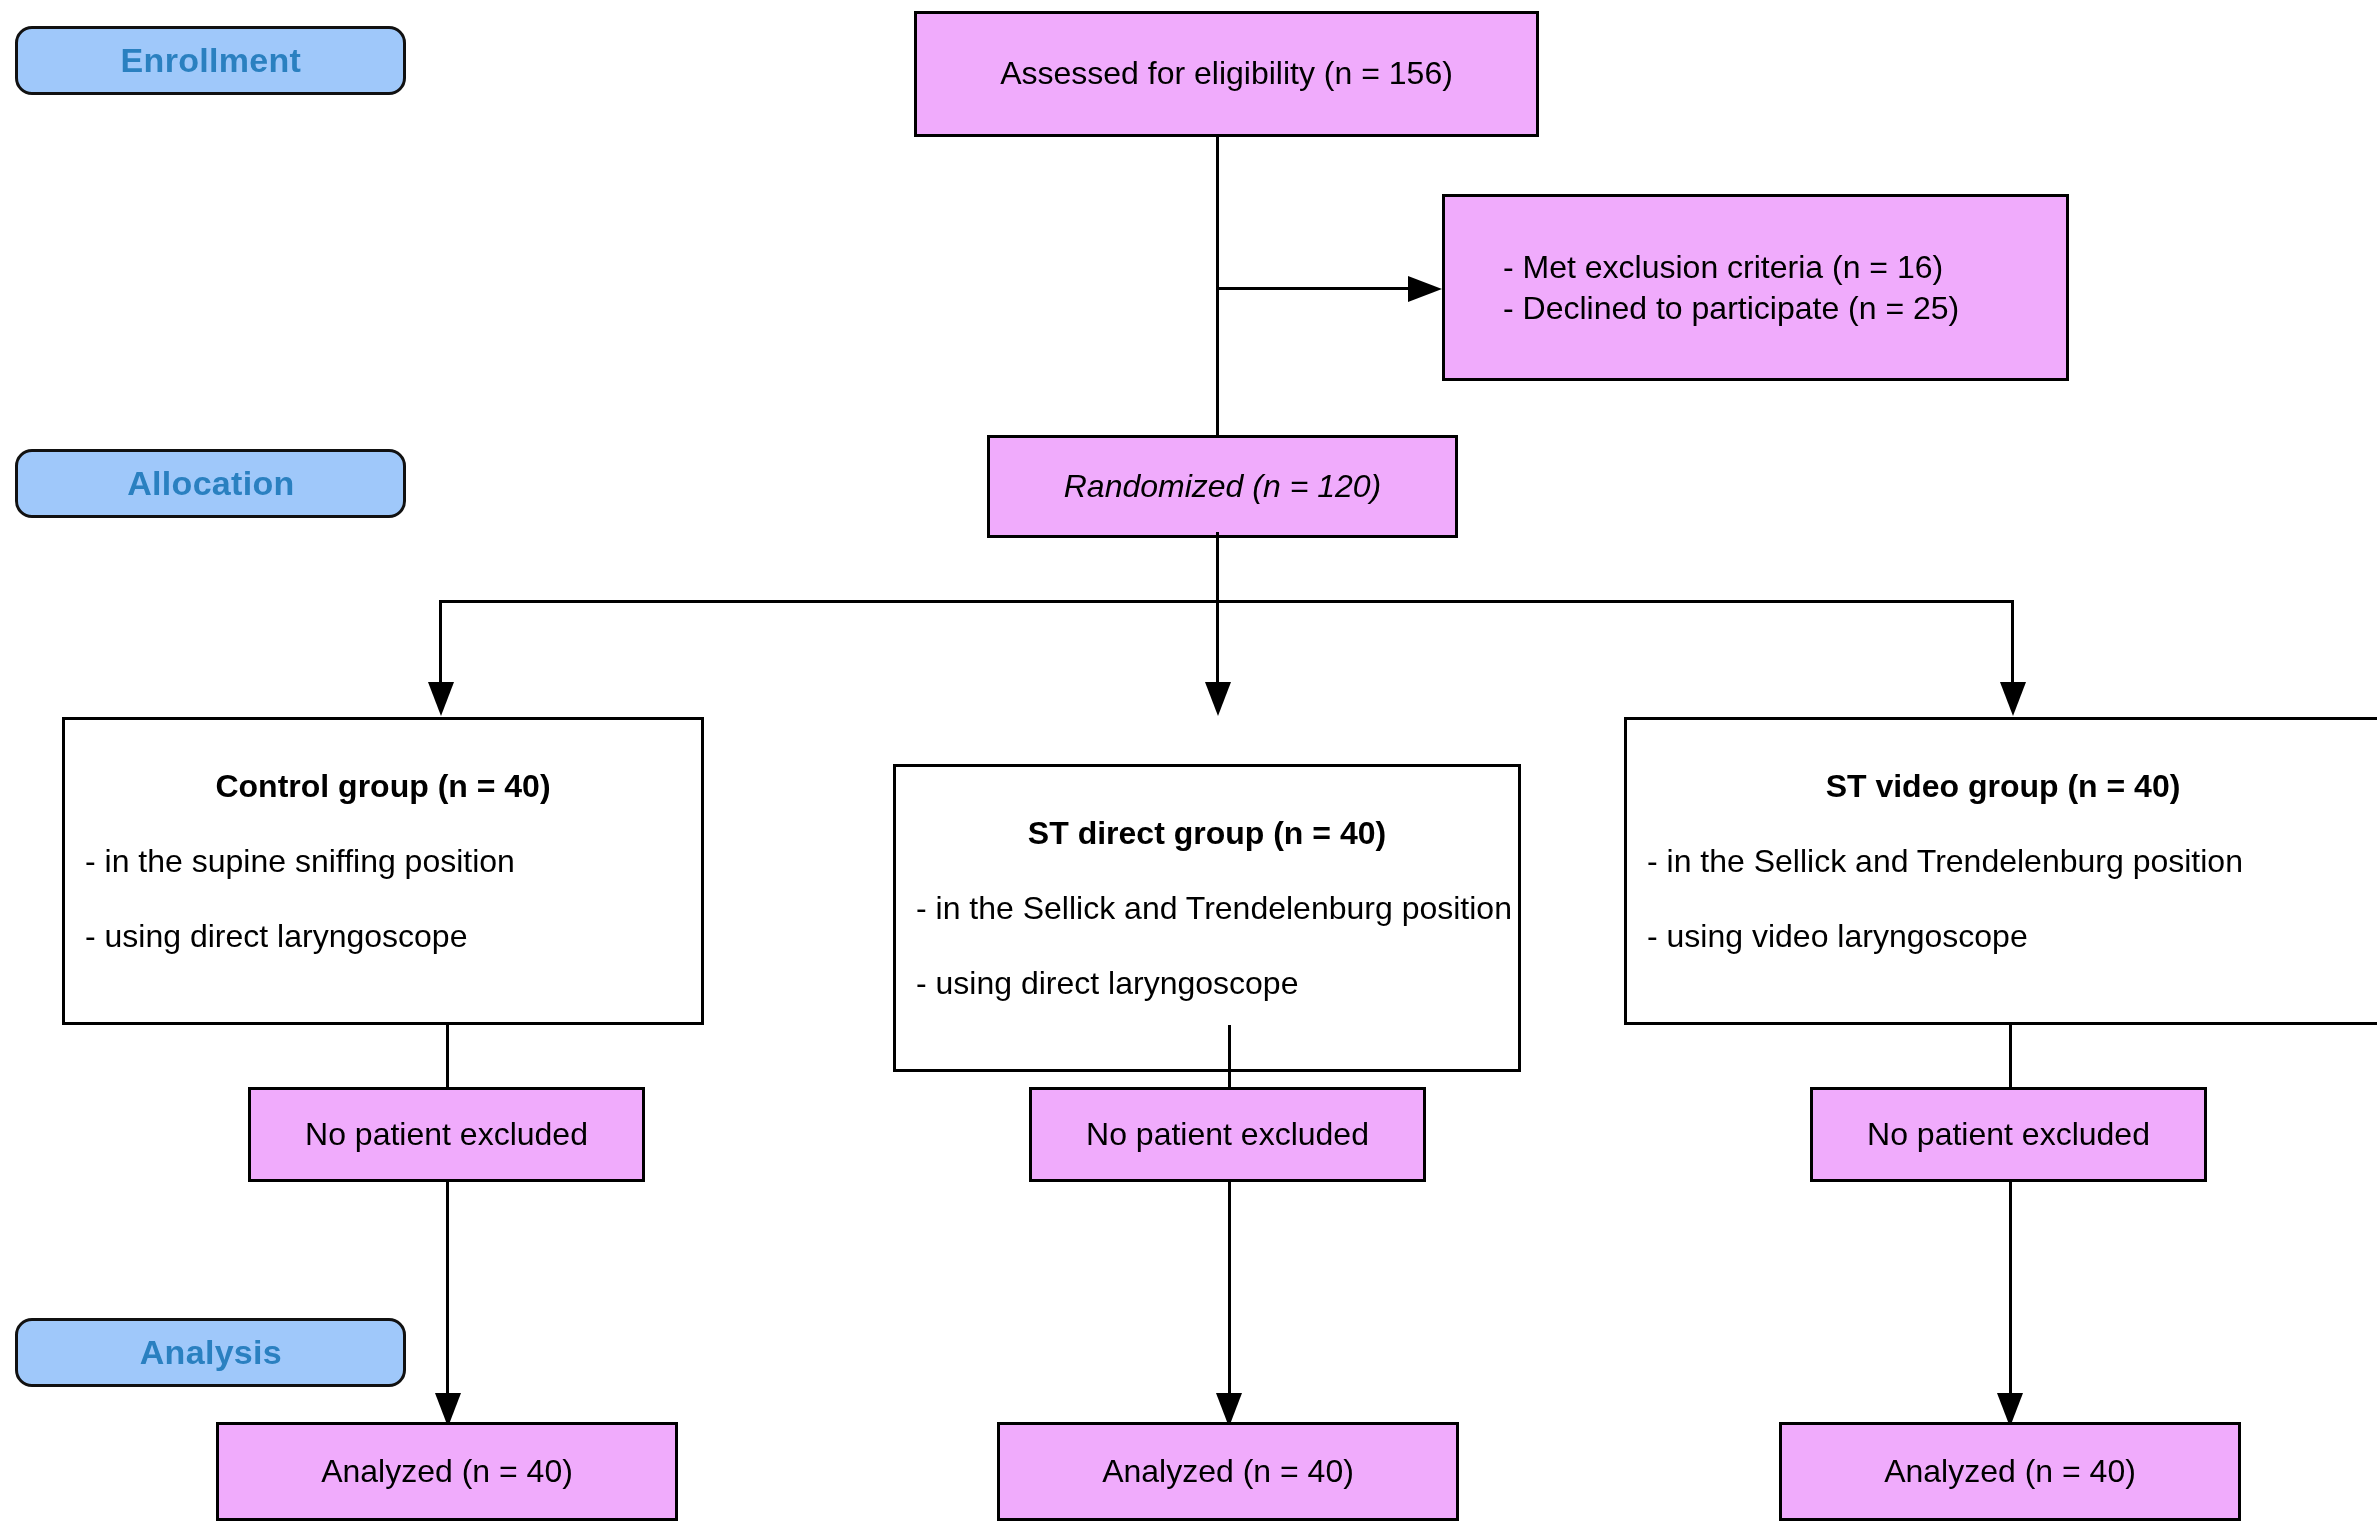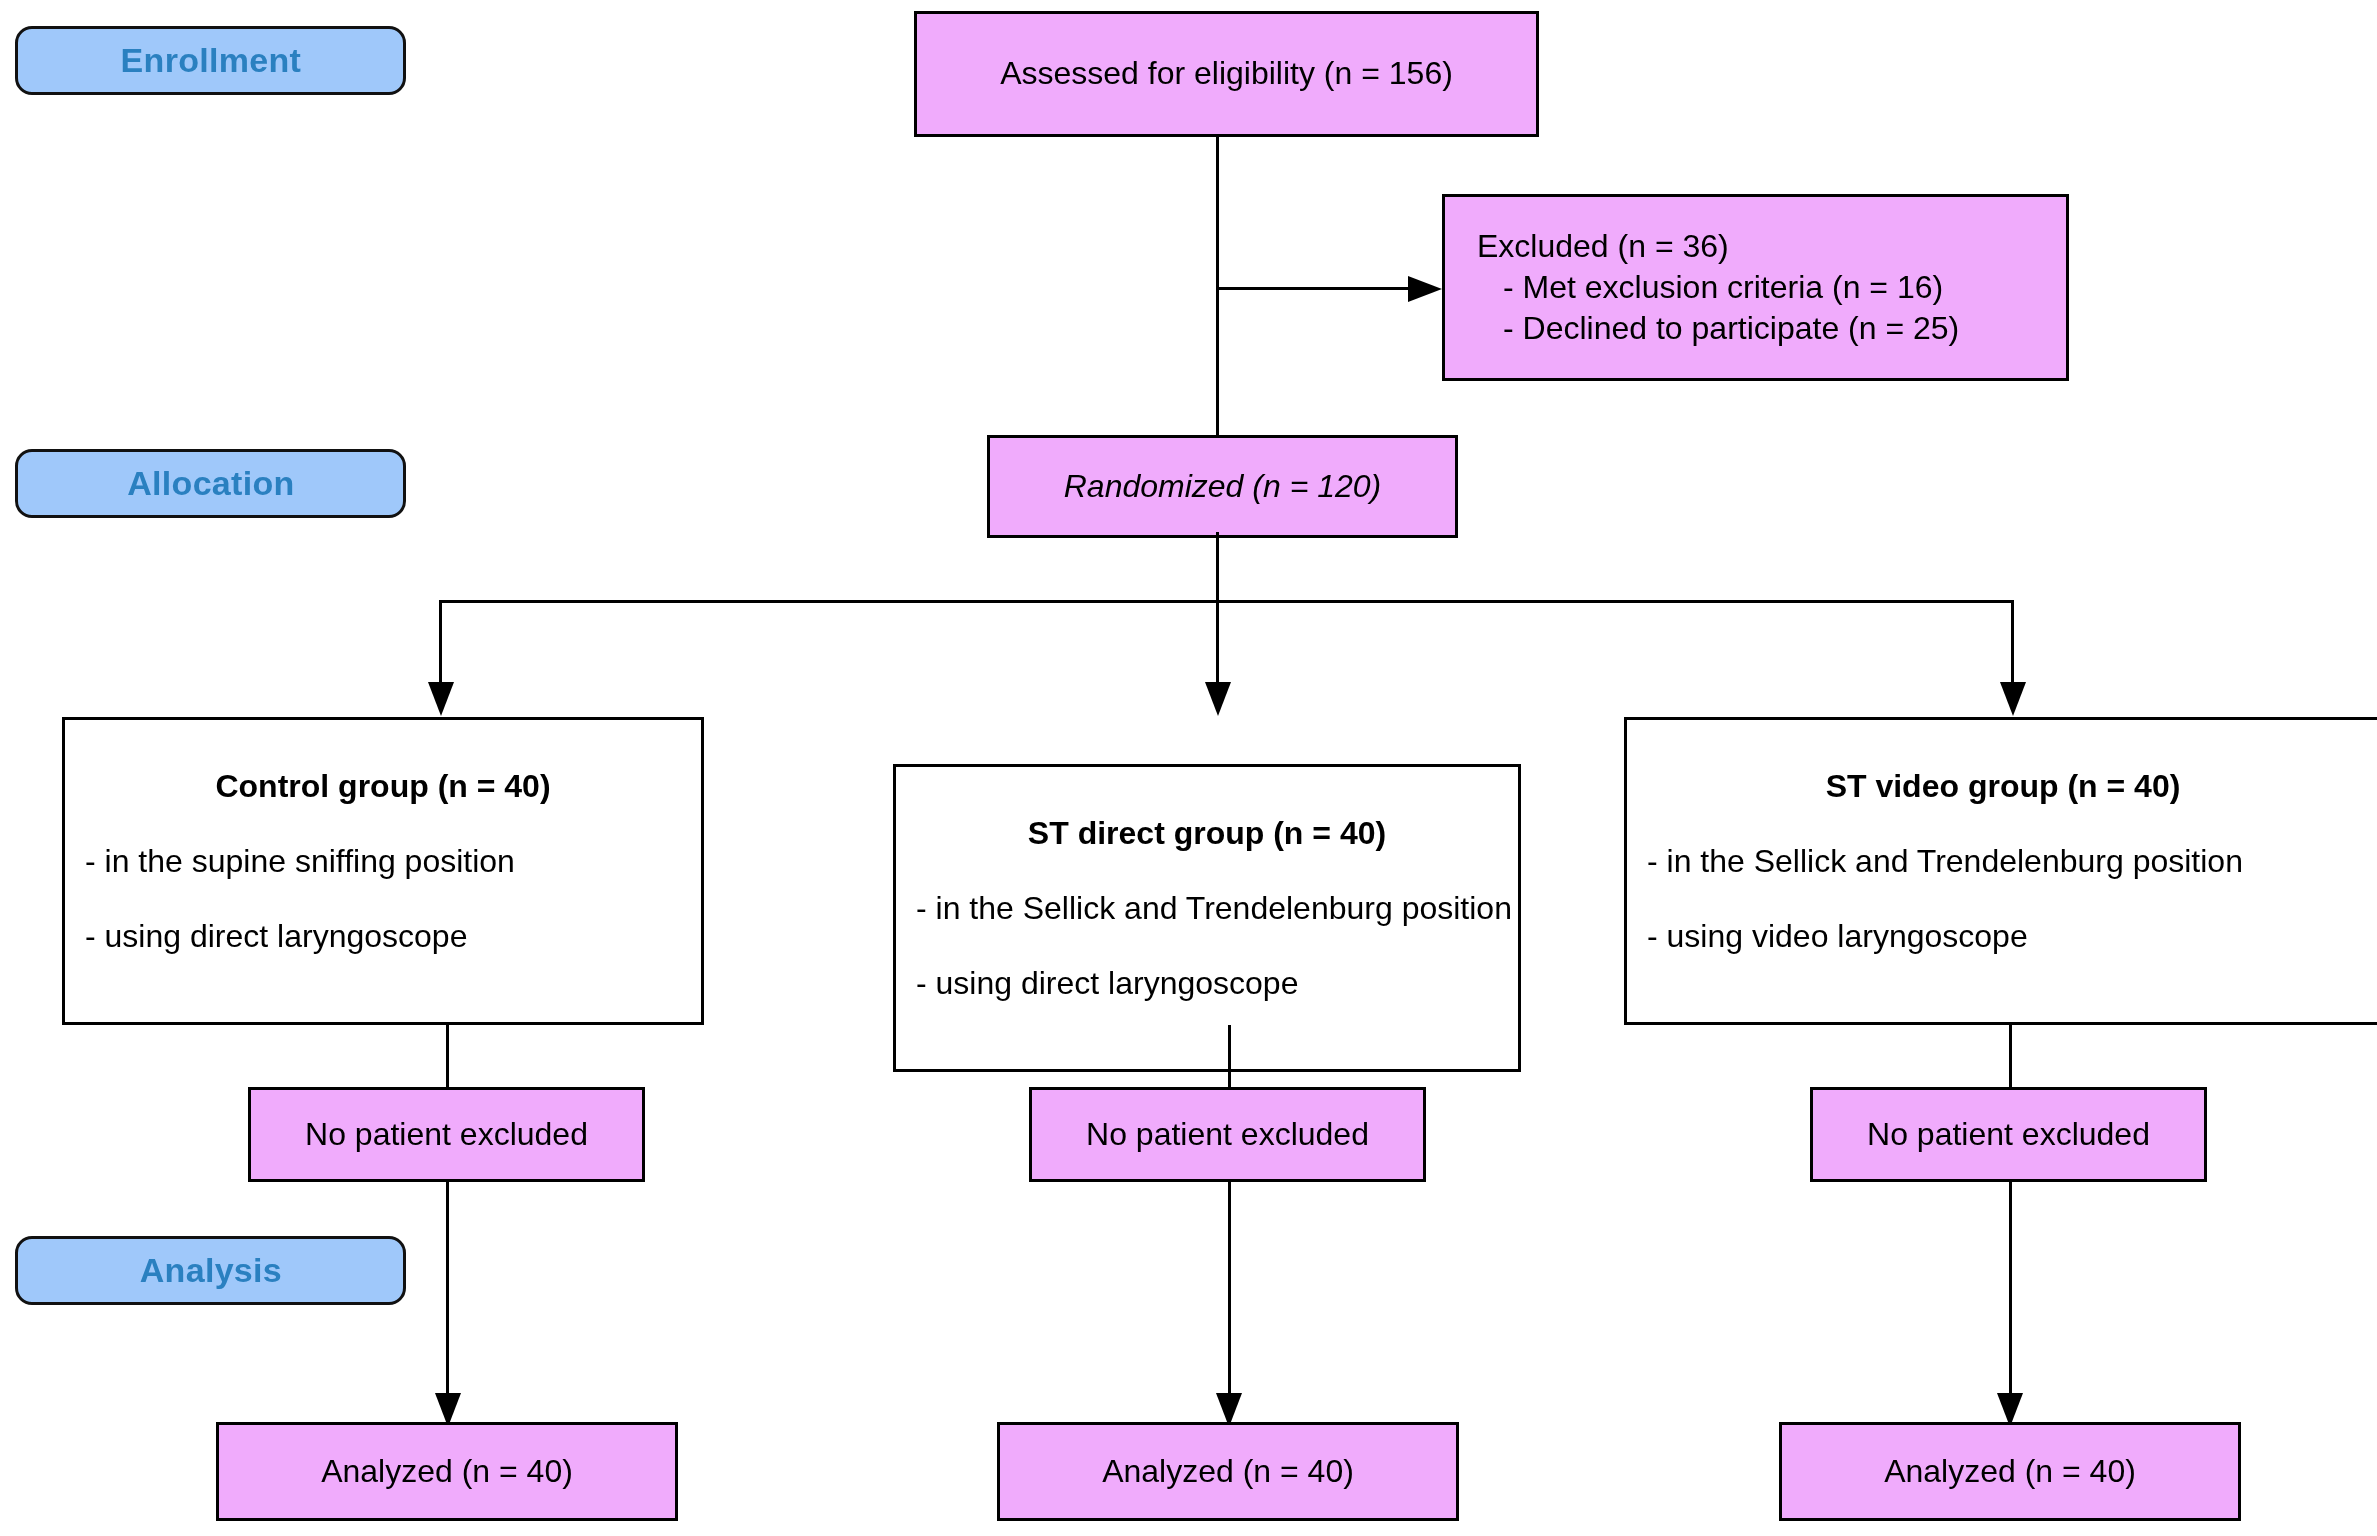--- a/index.html
+++ b/index.html
@@ -113,35 +113,34 @@
 <div id="canvas">
 
   <div class="stage-pill" style="left:15.4px; top:449px; width:391px; height:69px;">
     <span>Allocation</span>
   </div>
 
   <div class="stage-pill" style="left:15.4px; top:26px; width:391px; height:69px;">
     <span>Enrollment</span>
   </div>
 
-  <div class="stage-pill" style="left:15.4px; top:1236px; width:391px; height:69px;">
+  <div class="stage-pill" style="left:15.4px; top:1318px; width:391px; height:69px;">
     <span>Analysis</span>
   </div>
 
   <div class="node centered" style="left:914px; top:10.8px; width:625px; height:126px;">
     <div class="line">Assessed for eligibility (n = 156)</div>
   </div>
 
   <div class="vline" style="left:1216px; top:137px; height:298px;"></div>
 
   <div class="hline" style="left:1216px; top:287px; width:192px;"></div>
   <div class="arrow-right" style="left:1408px; top:276px;"></div>
 
   <div class="node" style="left:1442px; top:194px; width:627px; height:187px; padding-left:32px;">
-    <div class="line">Excluded (n = 36)</div>
     <div class="line" style="padding-left:26px;">- Met exclusion criteria (n = 16)</div>
     <div class="line" style="padding-left:26px;">- Declined to participate (n = 25)</div>
   </div>
 
   <div class="node centered" style="left:987px; top:435px; width:471px; height:103px;font-style:italic;">
     <div class="line">Randomized (n = 120)</div>
   </div>
 
   <div class="vline" style="left:1216px; top:532px; height:70px;"></div>
 

